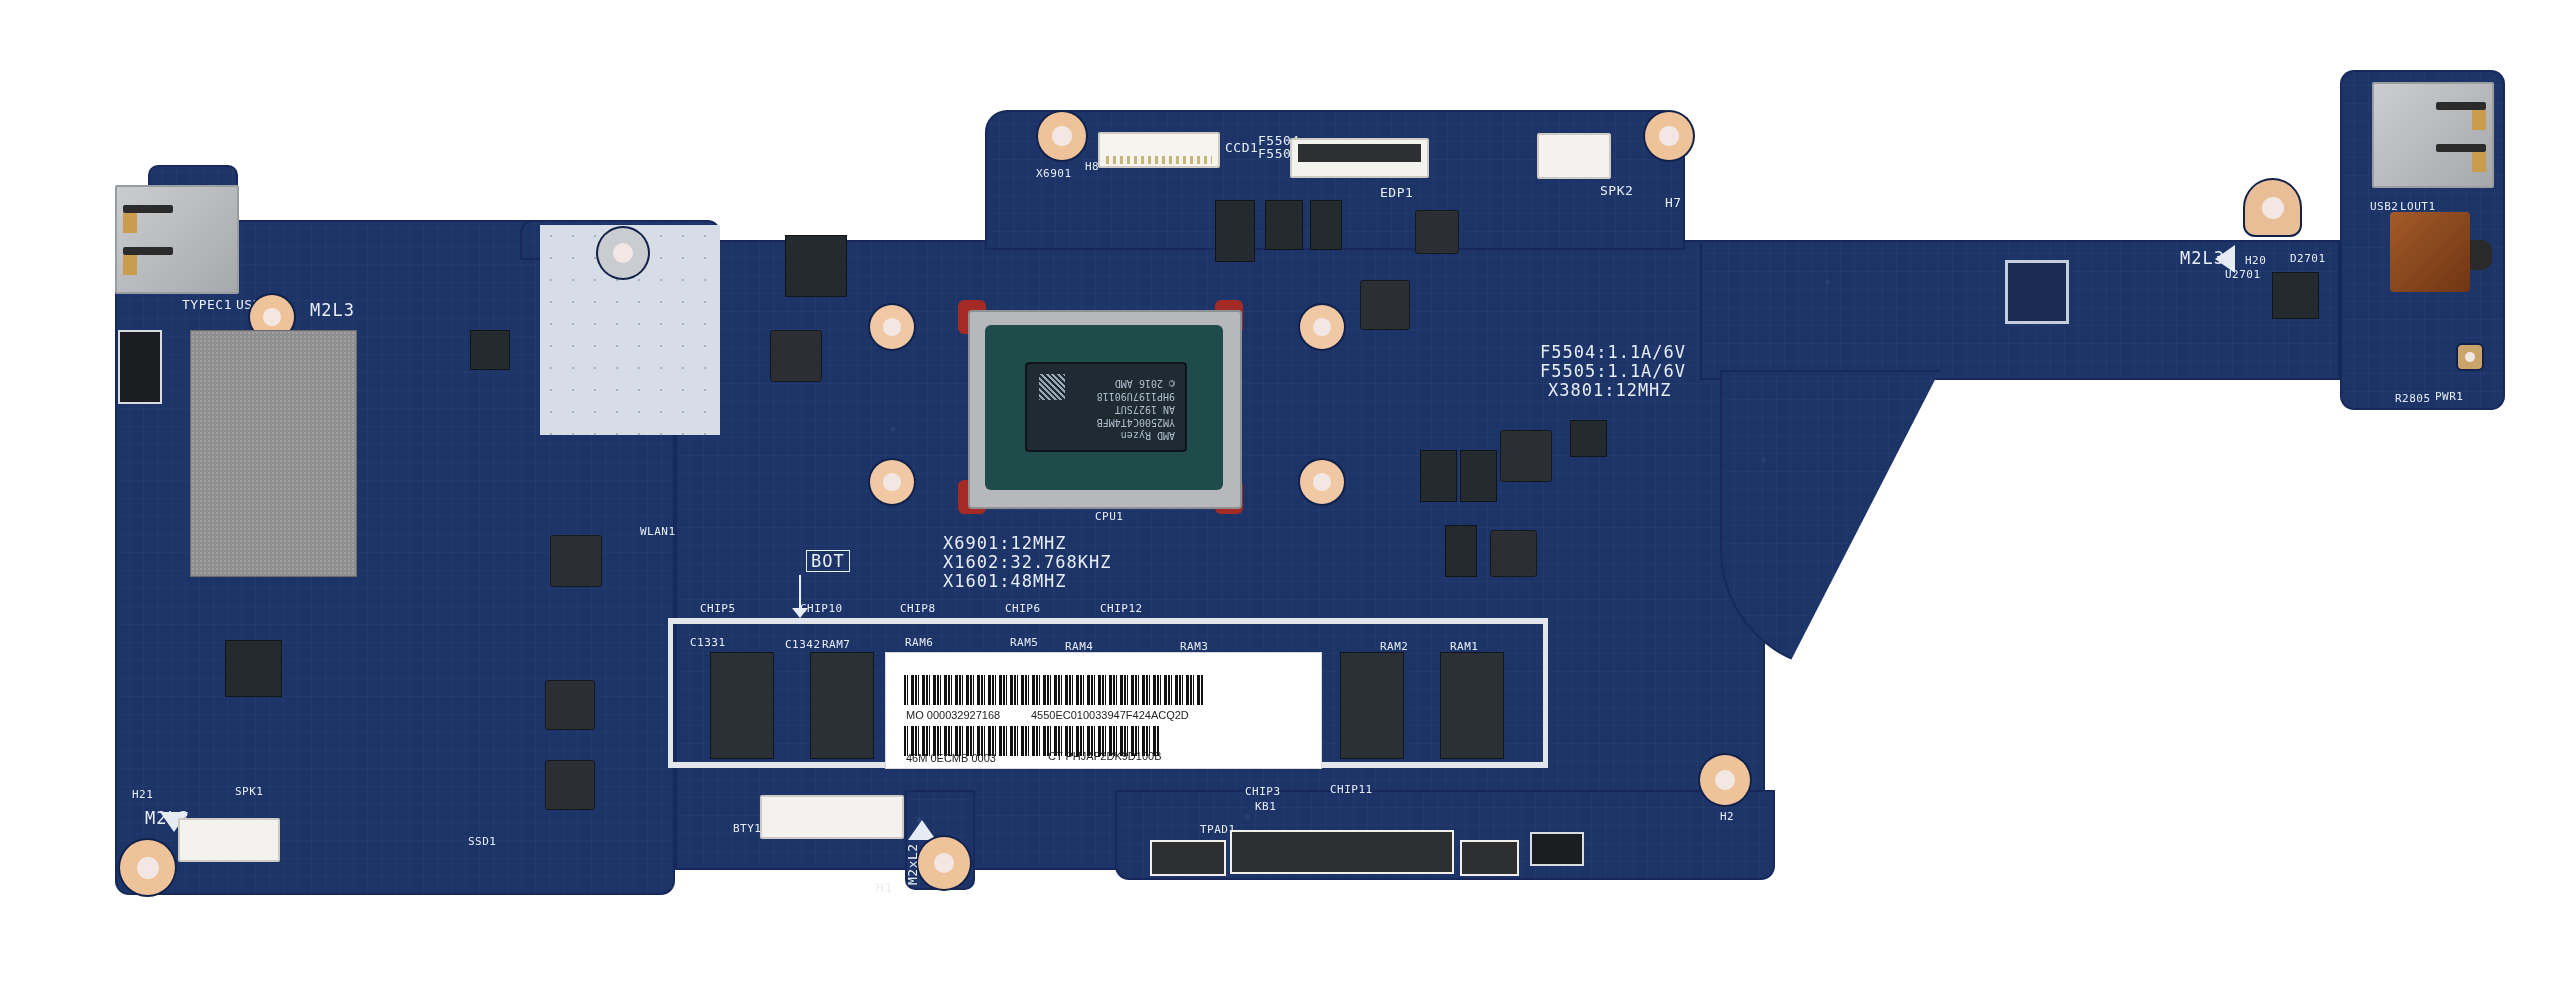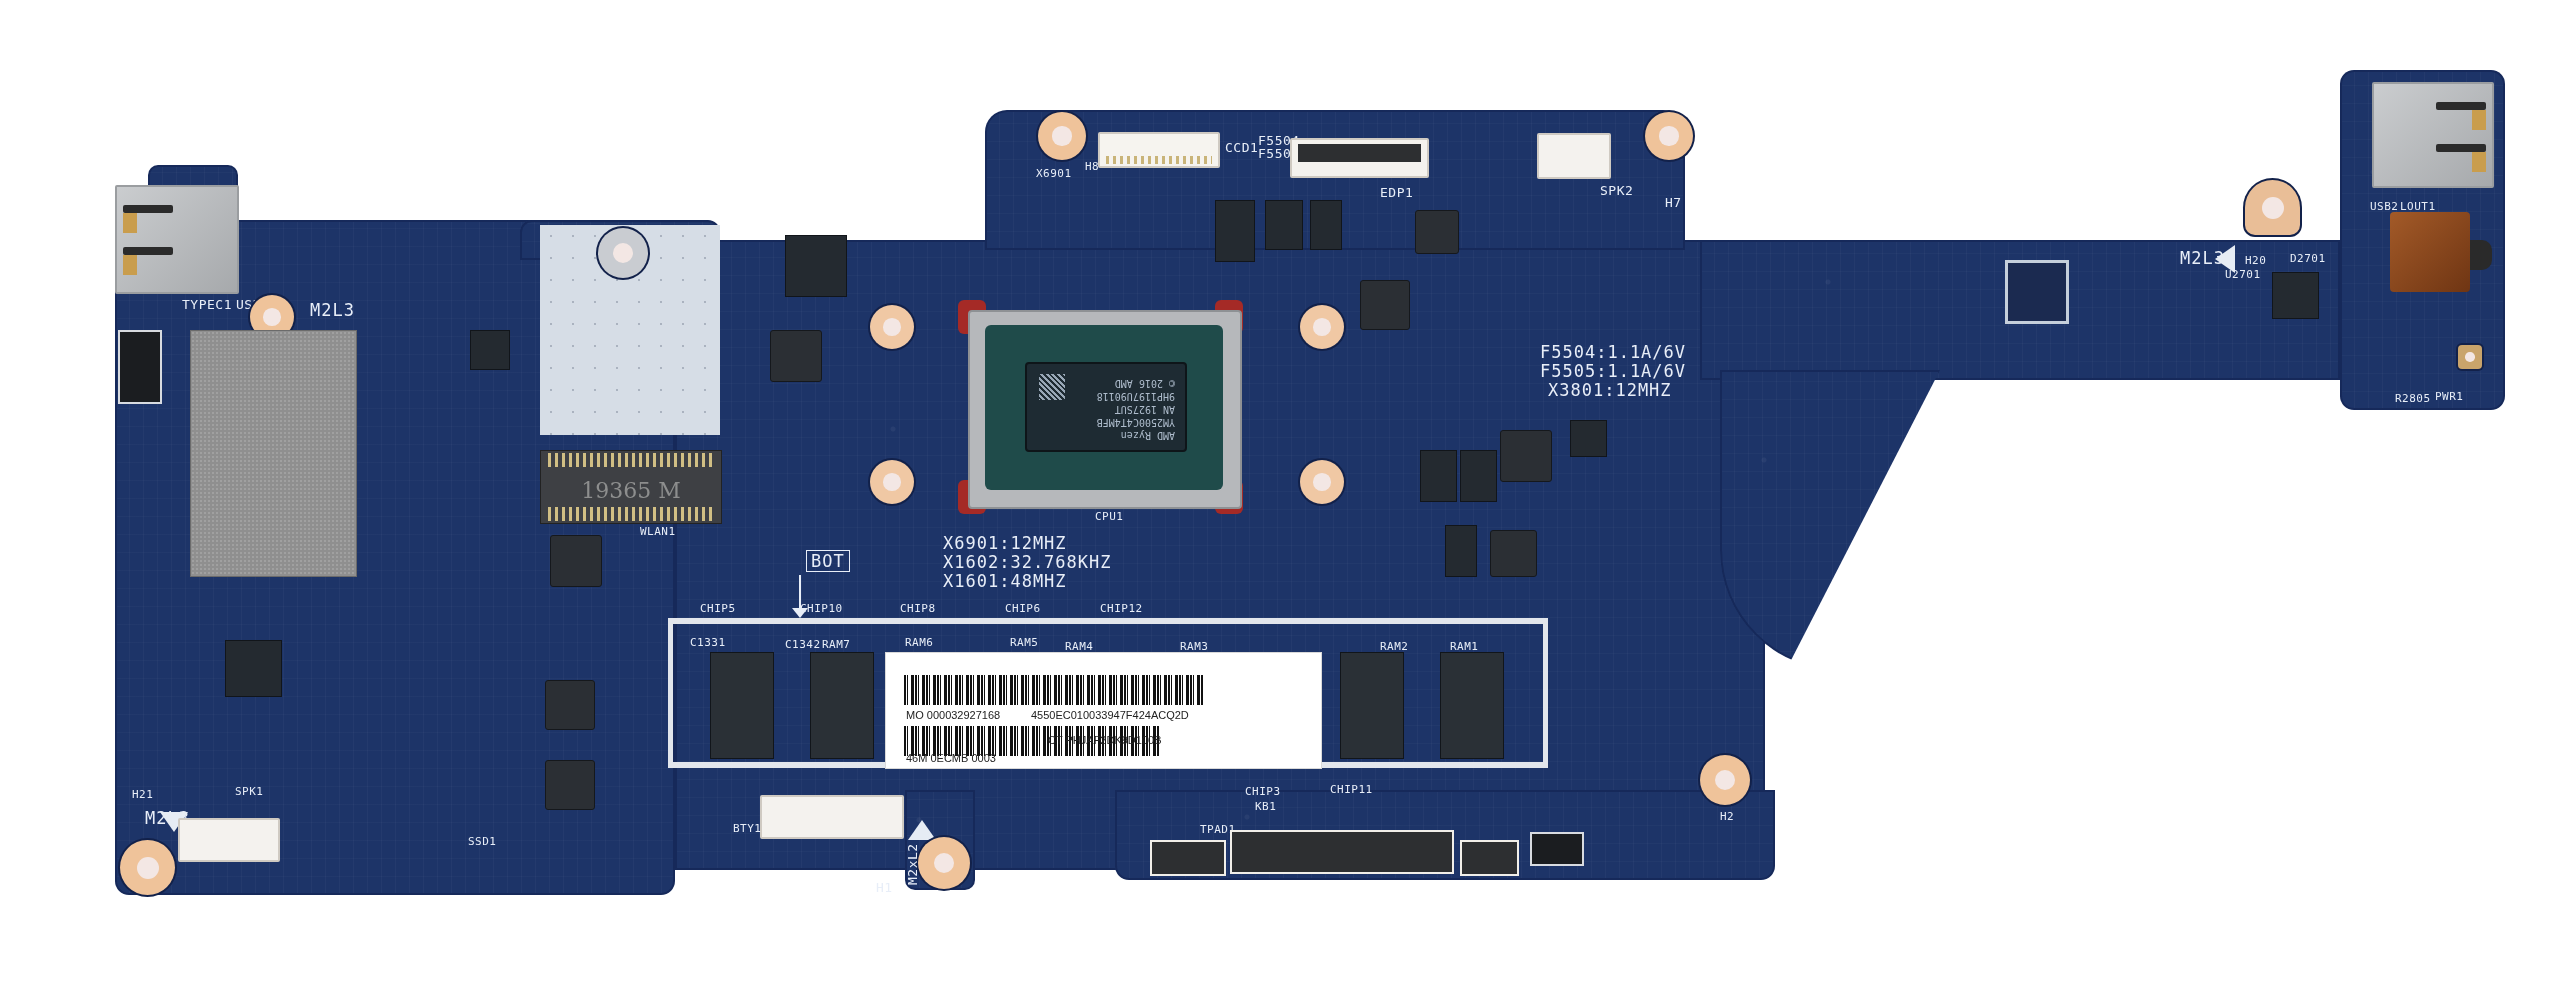--- a/index.html
+++ b/index.html
@@ -85,25 +85,20 @@
   <span class="silk md" style="left:182px;top:297px;">TYPEC1</span>
   <span class="silk md" style="left:236px;top:297px;">USB1</span>
   <span class="silk lg" style="left:310px;top:300px;">M2L3</span>
   <div class="hole" style="left:250px;top:295px;width:44px;height:44px;"></div>
 
   <div class="sdreader" style="left:118px;top:330px;width:40px;height:70px;"></div>
   <div class="shield" style="left:190px;top:330px;width:165px;height:245px;"></div>
 
   <div class="lightshield" style="left:540px;top:225px;width:180px;height:210px;"></div>
   <div class="hole" style="left:598px;top:228px;width:50px;height:50px;background:#c9ccd1;"></div>
-  <div class="m2" style="left:540px;top:450px;width:180px;height:72px;">
-    <div class="pinrow" style="top:2px;"></div>
-    <div class="pinrow" style="bottom:2px;"></div>
-    <div class="mark">19365 M</div>
-  </div>
   <span class="silk" style="left:640px;top:525px;">WLAN1</span>
 
   <div class="choke" style="left:770px;top:330px;width:50px;height:50px;"></div>
   <div class="chip" style="left:785px;top:235px;width:60px;height:60px;"></div>
   <div class="choke" style="left:550px;top:535px;width:50px;height:50px;"></div>
   <div class="choke" style="left:545px;top:680px;width:48px;height:48px;"></div>
   <div class="choke" style="left:545px;top:760px;width:48px;height:48px;"></div>
   <div class="chip" style="left:225px;top:640px;width:55px;height:55px;"></div>
   <div class="chip" style="left:470px;top:330px;width:38px;height:38px;"></div>
 
@@ -204,21 +199,21 @@
   <div class="chip ram" style="left:810px;top:652px;width:62px;height:105px;"></div>
   <div class="chip ram" style="left:1340px;top:652px;width:62px;height:105px;"></div>
   <div class="chip ram" style="left:1440px;top:652px;width:62px;height:105px;"></div>
 
   <div class="label" style="left:885px;top:652px;width:435px;height:115px;">
     <div class="barcode" style="left:18px;top:22px;width:300px;"></div>
     <div class="txt" style="left:20px;top:56px;">MO 000032927168</div>
     <div class="txt" style="left:145px;top:56px;">4550EC010033947F424ACQ2D</div>
     <div class="barcode" style="left:18px;top:73px;width:255px;"></div>
     <div class="txt" style="left:20px;top:99px;">46M 0ECMB 0003</div>
-    <div class="txt" style="left:162px;top:81px;">CT PHJAF2DK9D100B</div>
+    <div class="txt" style="left:162px;top:97px;">CT PHJAF2DK9D100B</div>
   </div>
 
   <div class="conn-white" style="left:760px;top:795px;width:140px;height:40px;"></div>
   <span class="silk" style="left:733px;top:822px;">BTY1</span>
   <div class="tri" style="left:908px;top:820px;border-top:none;border-bottom:20px solid #e6ecf4;"></div>
   <div class="hole" style="left:918px;top:837px;width:52px;height:52px;"></div>
   <span class="silk md v" style="left:905px;top:885px;">M2xL2</span>
   <span class="silk md" style="left:876px;top:880px;">H1</span>
 
   <div class="conn-black" style="left:1150px;top:840px;width:72px;height:32px;"></div>

